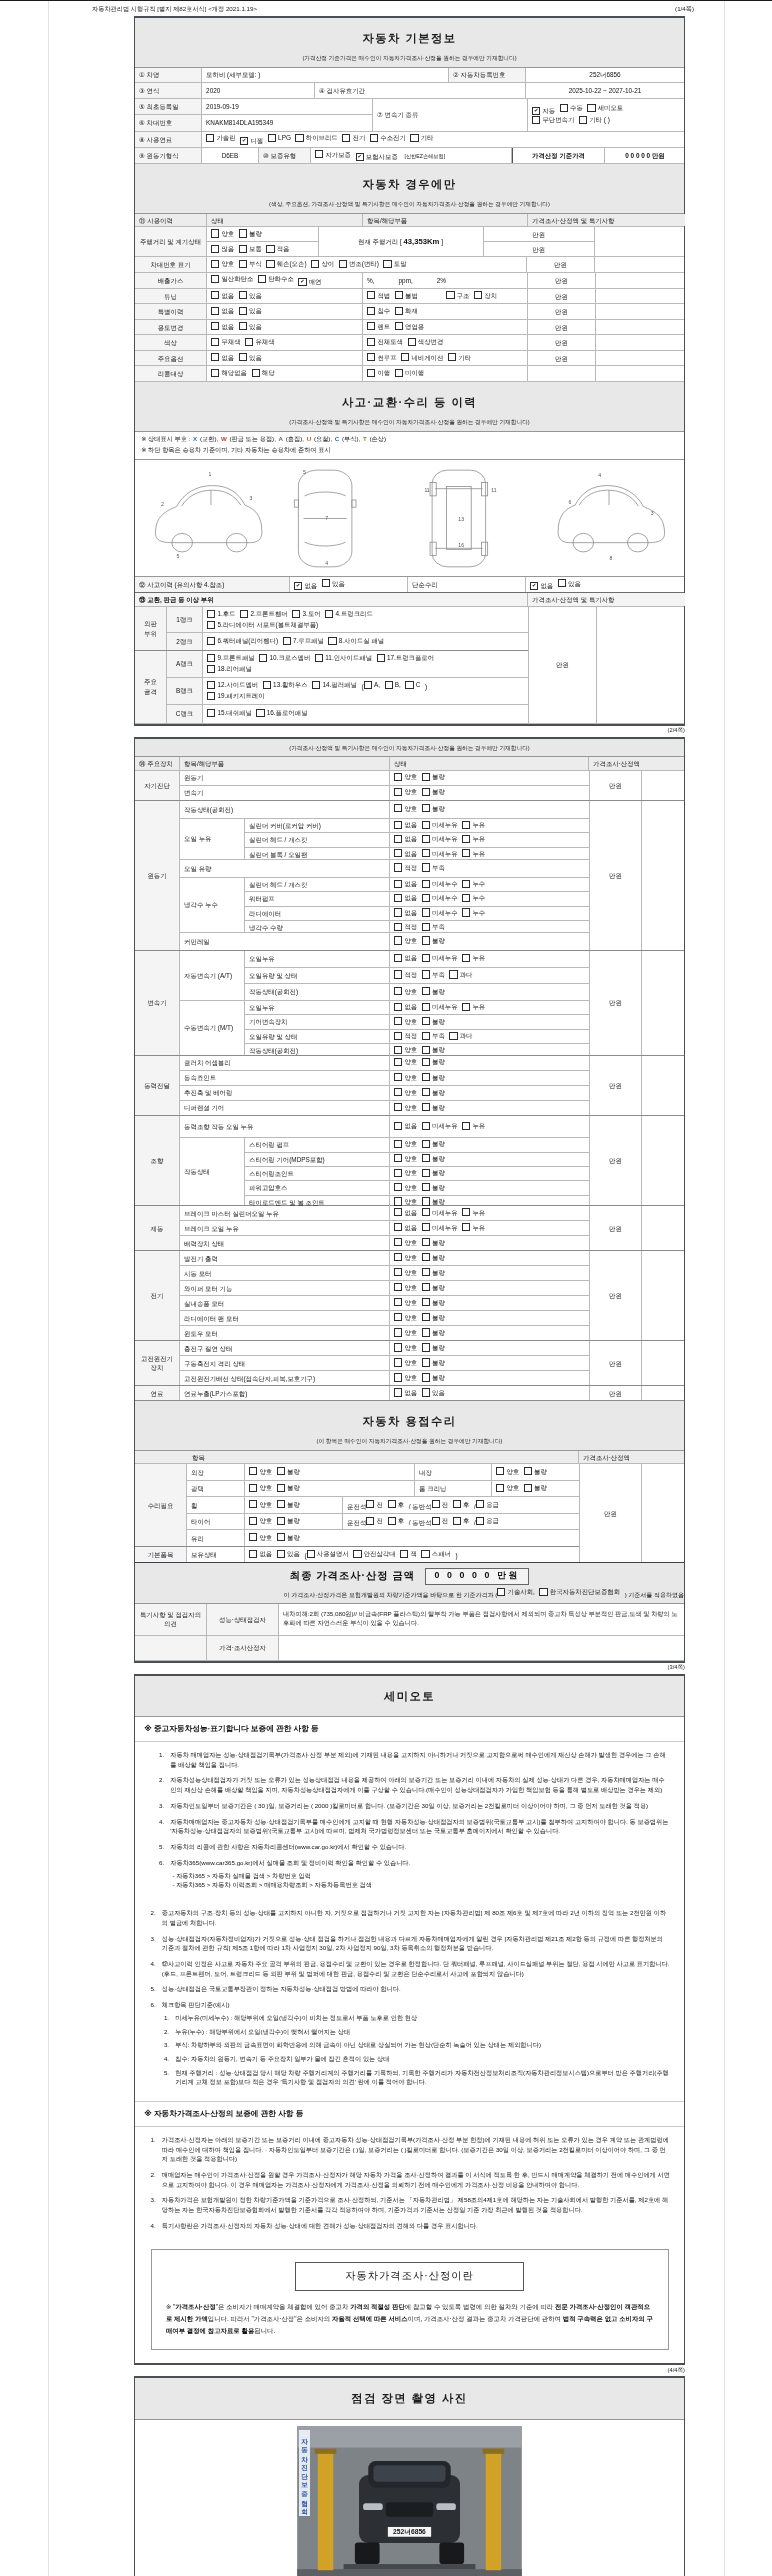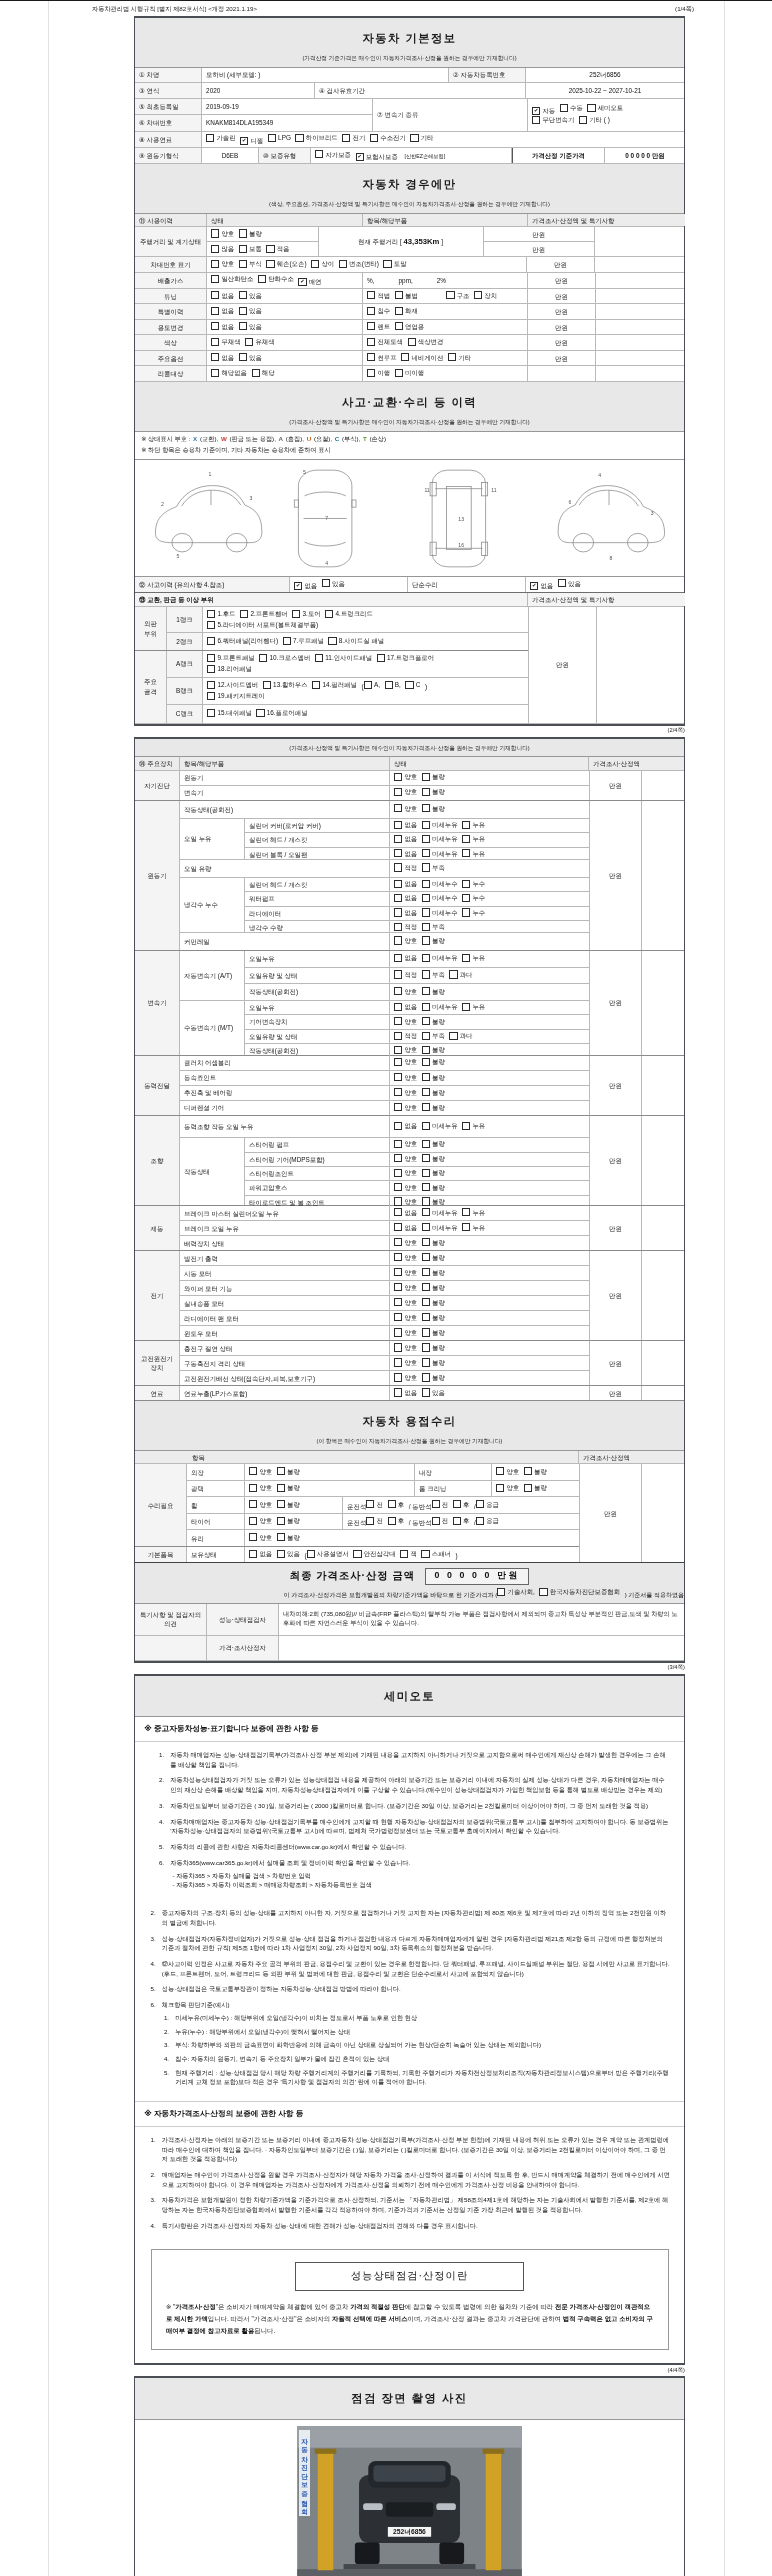--- a/index.html
+++ b/index.html
@@ -1567,21 +1567,21 @@
             <div class="nitem">
               <span class="nnum">3.</span>
               <span class="ntext">자동차가격은 보험개발원이 정한 차량기준가액을 기준가격으로 조사·산정하되, 기준서는 「자동차관리법」 제58조의4제1호에 해당하는 자는 기술사회에서 발행한 기준서를, 제2호에 해당하는 자는 한국자동차진단보증협회에서 발행한 기준서를 각각 적용하여야 하며, 기준가격과 기준서는 산정일 기준 가장 최근에 발행된 것을 적용합니다.</span>
             </div>
             <div class="nitem">
               <span class="nnum">4.</span>
               <span class="ntext">특기사항란은 가격조사·산정자의 자동차 성능·상태에 대한 견해가 성능·상태점검자의 견해와 다를 경우 표시합니다.</span>
             </div>
           </div>
           <div class="defwrap">
-            <div class="deftitle">성능상태점검·산정이란</div>
+            <div class="deftitle">자동차가격조사·산정이란</div>
             <div class="deftext"><span class="tt">※ "</span><span class="tt bold">가격조사·산정</span><span class="tt">"은 소비자가 매매계약을 체결함에 있어 중고차 </span><span class="tt bold">가격의 적절성 판단</span><span class="tt">에 참고할 수 있도록 법령에 의한 절차와 기준에 따라 </span><span class="tt bold">전문 가격조사·산정인이 객관적으로 제시한 가액</span><span class="tt">입니다. 따라서 "가격조사·산정"은 소비자의 </span><span class="tt bold">자율적 선택에 따른 서비스</span><span class="tt">이며, 가격조사·산정 결과는 중고차 가격판단에 관하여 </span><span class="tt bold">법적 구속력은 없고 소비자의 구매여부 결정에 참고자료로 활용</span><span class="tt">됩니다.</span></div>
           </div>
         </div>
     </section>
     <div class="page-label">(4/4쪽)</div>
 
     <section class="page" id="page4">
       <div class="band">
         <h2>점검 장면 촬영 사진</h2>
       </div>

